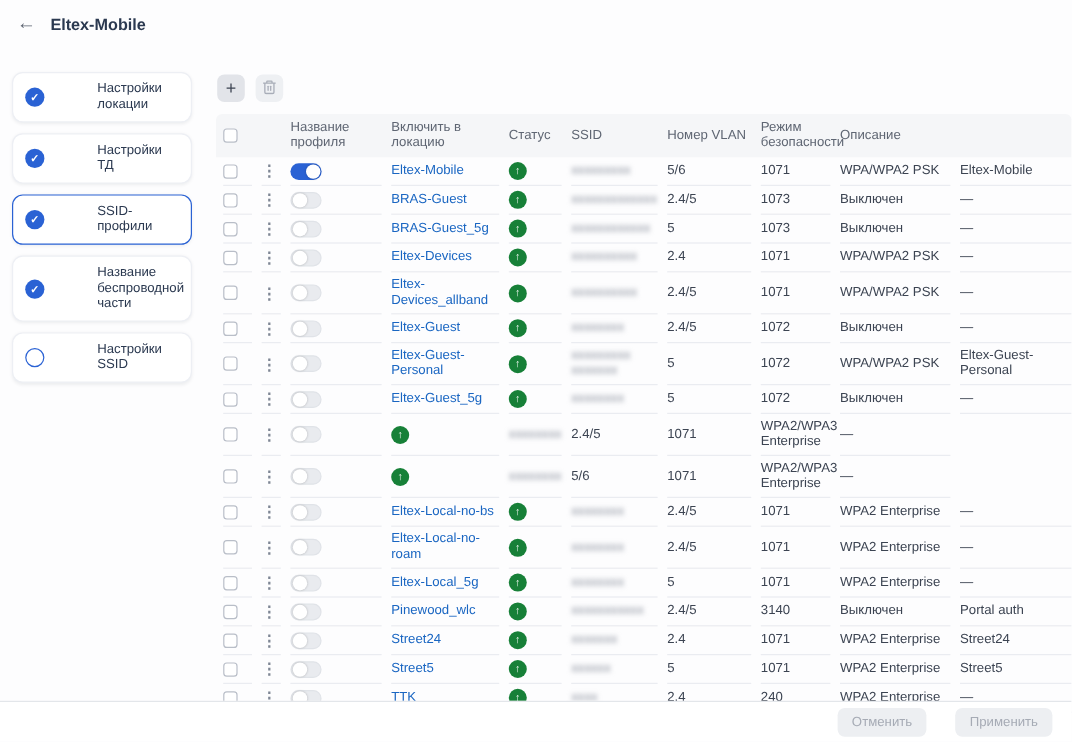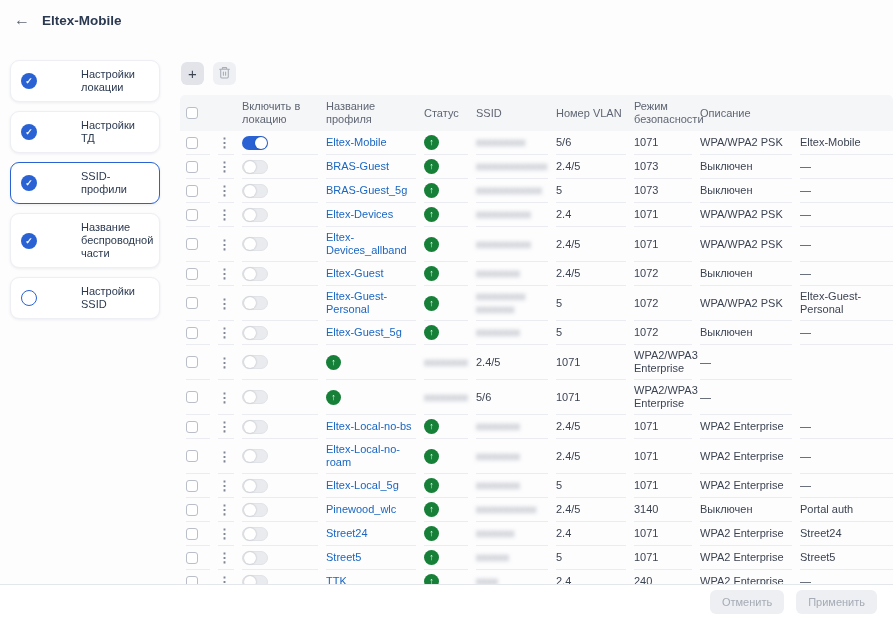--- a/index.html
+++ b/index.html
@@ -62,21 +62,21 @@
   .toggle.on  .knob { right:1px; }
   .plink { color:#1a66c2; text-decoration:none; cursor:pointer; }
   .status-up { width:15px; height:15px; min-width:15px; border-radius:50%;
     background:#178038; color:#fff; display:flex; align-items:center;
     justify-content:center; font-size:9px; font-weight:bold; }
   .ssid-blur { color:#8b919d; filter:blur(2.3px); user-select:none; }
 
   
   .footer { position:absolute; left:0; right:0; bottom:0; height:34px;
     background:#fff; border-top:1px solid #e3e6ea; display:flex;
-    align-items:center; justify-content:flex-end; gap:12px; padding-right:16px; }
+    align-items:center; justify-content:flex-end; gap:24px; padding-right:16px; }
   .f-btn { border:none; border-radius:6px; padding:6px 12px; font-size:11px;
     font-family:"Liberation Sans", sans-serif;
     background:#edeff2; color:#a6abb5; cursor:pointer; }
 </style>
 </head>
 <body>
 
 <div class="app-header">
   <span class="back-arrow">←</span>
   <span class="page-title">Eltex-Mobile</span>
@@ -117,22 +117,22 @@
     </span>
   </button>
 </div>
 
 <div class="grid-table">
   <div class="trow thead">
     <div>
         <span class="cb"></span>
       </div>
     <div></div>
+    <div>Название профиля</div>
     <div>Включить в локацию</div>
-    <div>Название профиля</div>
     <div>Статус</div>
     <div>SSID</div>
     <div>Номер VLAN</div>
     <div>Режим безопасности</div>
     <div>Описание</div>
   </div>
   <div class="tbody" id="tbody">
       <div class="trow">
         <div>
           <span class="cb"></span>

